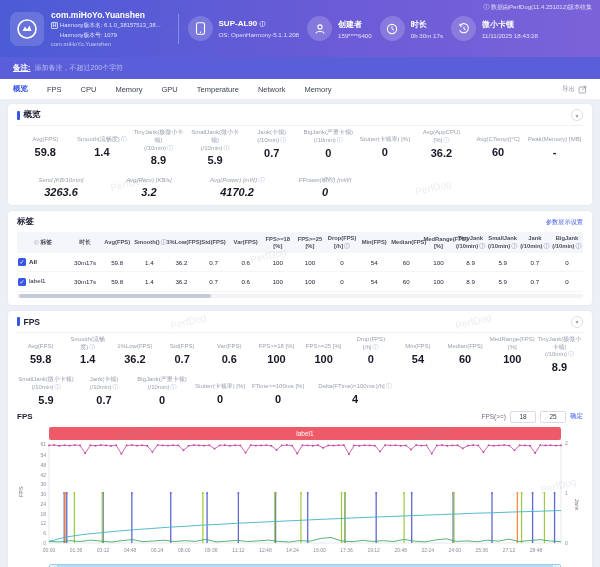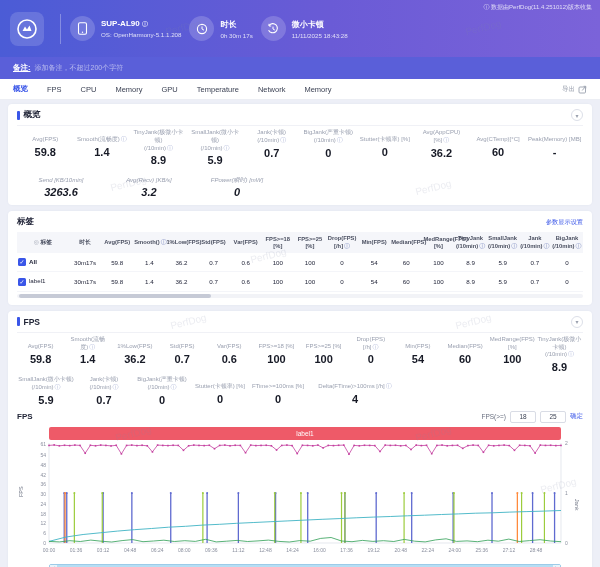--- a/index.html
+++ b/index.html
@@ -72,31 +72,55 @@
 </head>
 <body>
 
 <div class="hdr">
   <div class="app-icon">
     <svg width="22" height="22" viewBox="0 0 22 22">
       <circle cx="11" cy="11" r="9" fill="none" stroke="#ffffff" stroke-width="1.6"></circle>
       <path d="M6.5 13 L9 8.5 L11 11.5 L13.5 7.5 L15.5 13 Z" fill="#ffffff"></path>
     </svg>
   </div>
+  <div class="app-texts">
+    <div class="app-name">com.miHoYo.Yuanshen</div>
+    <div class="ver-line">
+        <span class="h-ico">H</span>
+        <span>Harmony版本名: 6.1.0_38157513_38...</span>
+      </div>
+    <div class="ver-line">
+        <span class="h-ico" style="visibility:hidden">H</span>
+        <span>Harmony版本号: 1079</span>
+      </div>
+    <div class="pkg-line">com.miHoYo.Yuanshen</div>
+  </div>
   <div class="vdiv"></div>
   <div class="grp">
     <div class="circ">
       <svg width="11" height="13" viewBox="0 0 11 13">
           <rect x="1.5" y="0.8" width="8" height="11.4" rx="1.5" fill="none" stroke="#fff" stroke-width="1.1"></rect>
           <circle cx="5.5" cy="10.2" r="0.7" fill="#fff"></circle>
         </svg>
     </div>
     <div>
       <div class="grp-title"><span>SUP-AL90</span> <span style="font-size:6px;opacity:.8">ⓘ</span></div>
       <div class="grp-sub">OS: OpenHarmony-5.1.1.208</div>
+    </div>
+  </div>
+  <div class="grp">
+    <div class="circ">
+      <svg width="12" height="12" viewBox="0 0 12 12">
+          <circle cx="6" cy="4" r="2.1" fill="none" stroke="#fff" stroke-width="1.1"></circle>
+          <path d="M2 10.5 C2 7.8 10 7.8 10 10.5" fill="none" stroke="#fff" stroke-width="1.1"></path>
+        </svg>
+    </div>
+    <div>
+      <div class="grp-title">创建者</div>
+      <div class="grp-sub">159****6400</div>
     </div>
   </div>
   <div class="grp">
     <div class="circ">
       <svg width="12" height="12" viewBox="0 0 12 12">
           <circle cx="6" cy="6" r="4.6" fill="none" stroke="#fff" stroke-width="1.1"></circle>
           <path d="M6 3.4 V6 L8 7.2" fill="none" stroke="#fff" stroke-width="1"></path>
         </svg>
     </div>
     <div>
@@ -224,20 +248,26 @@
           <div class="m-label">
             <span>Send [KB/10min]</span>
           </div>
           <div class="m-value">3263.6</div>
         </div>
         <div class="metric">
           <div class="m-label">
             <span>Avg(Recv) [KB/s]</span>
           </div>
           <div class="m-value">3.2</div>
+        </div>
+        <div class="metric">
+          <div class="m-label">
+            <span>Avg(Power) [mW]<span class="info-i">ⓘ</span></span>
+          </div>
+          <div class="m-value">4170.2</div>
         </div>
         <div class="metric">
           <div class="m-label">
             <span>FPower(瞬时) [mW]</span>
           </div>
           <div class="m-value">0</div>
         </div>
       </div>
   </div>
 

